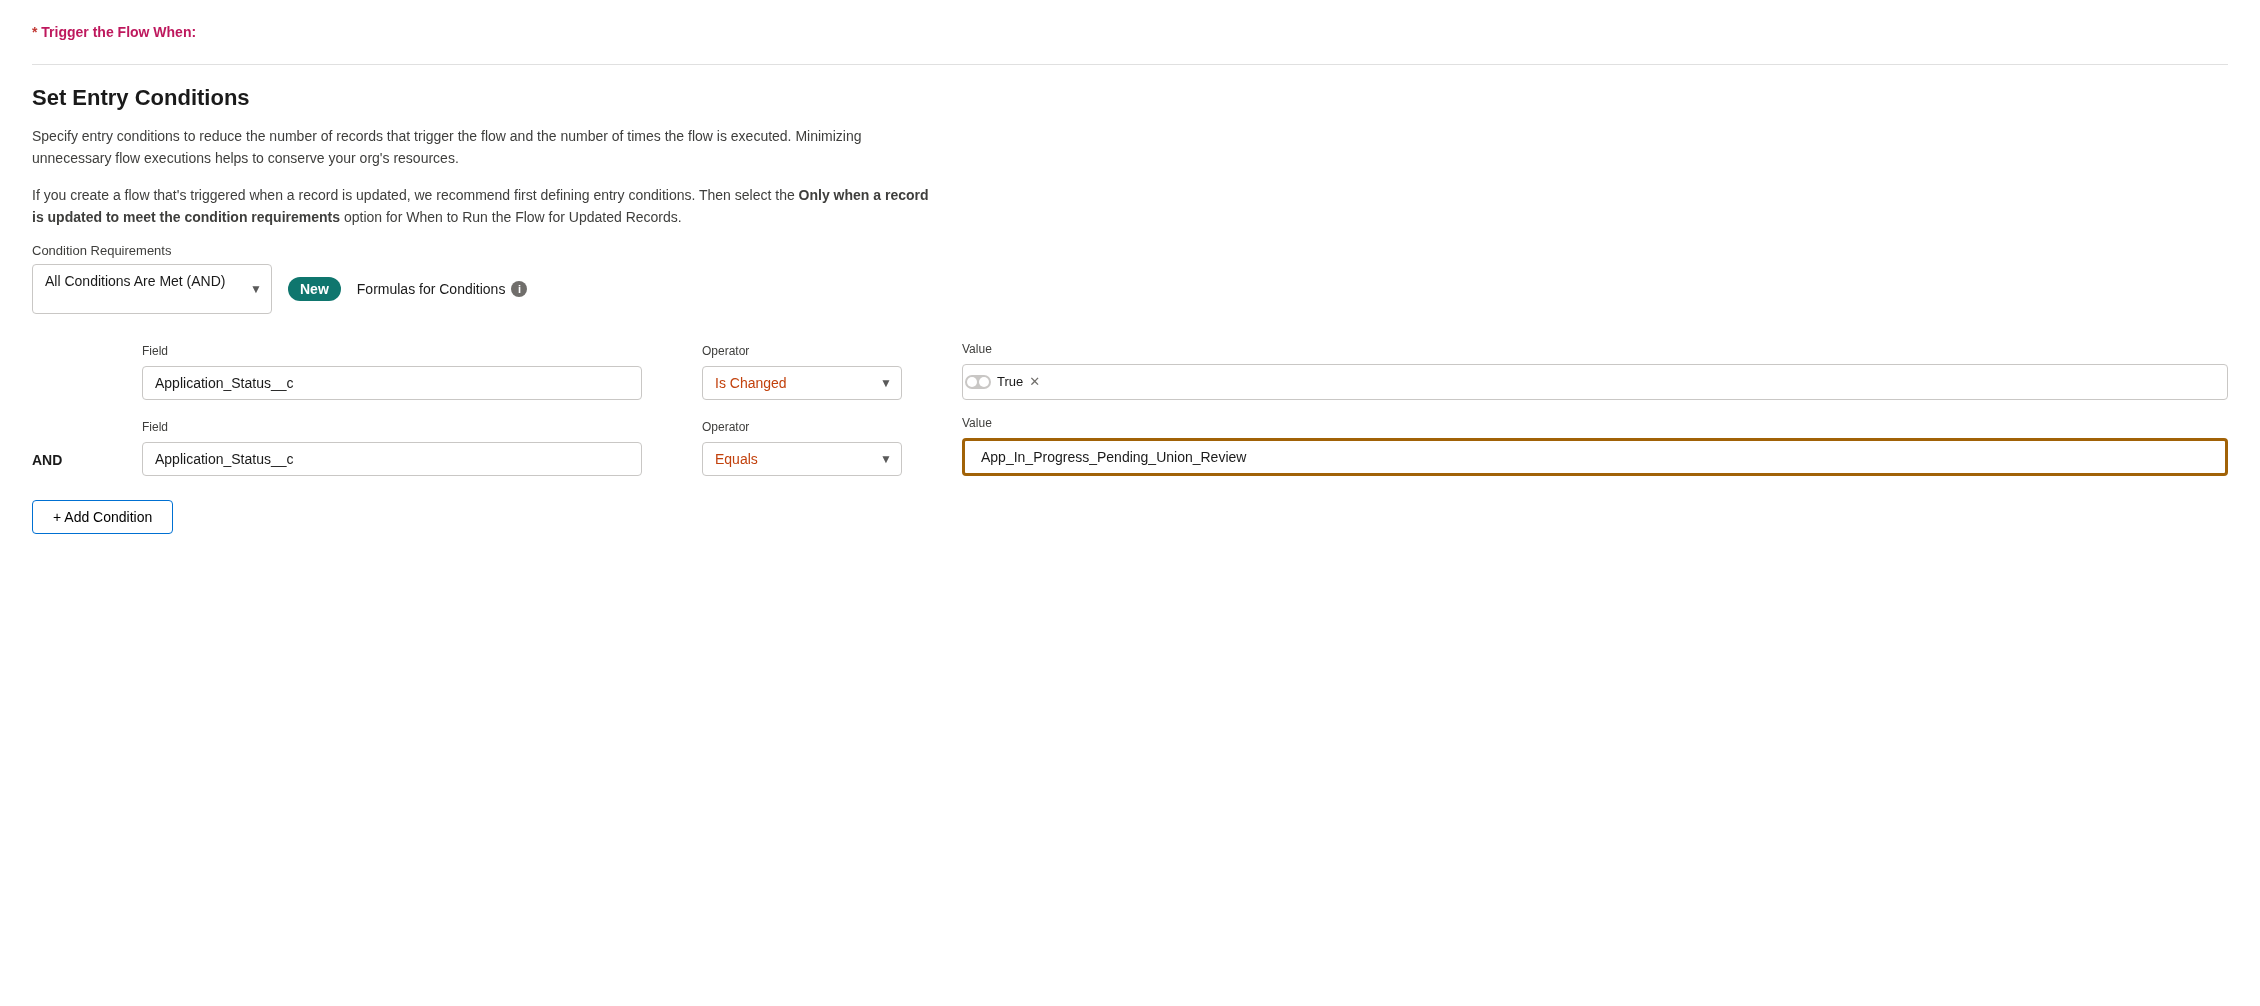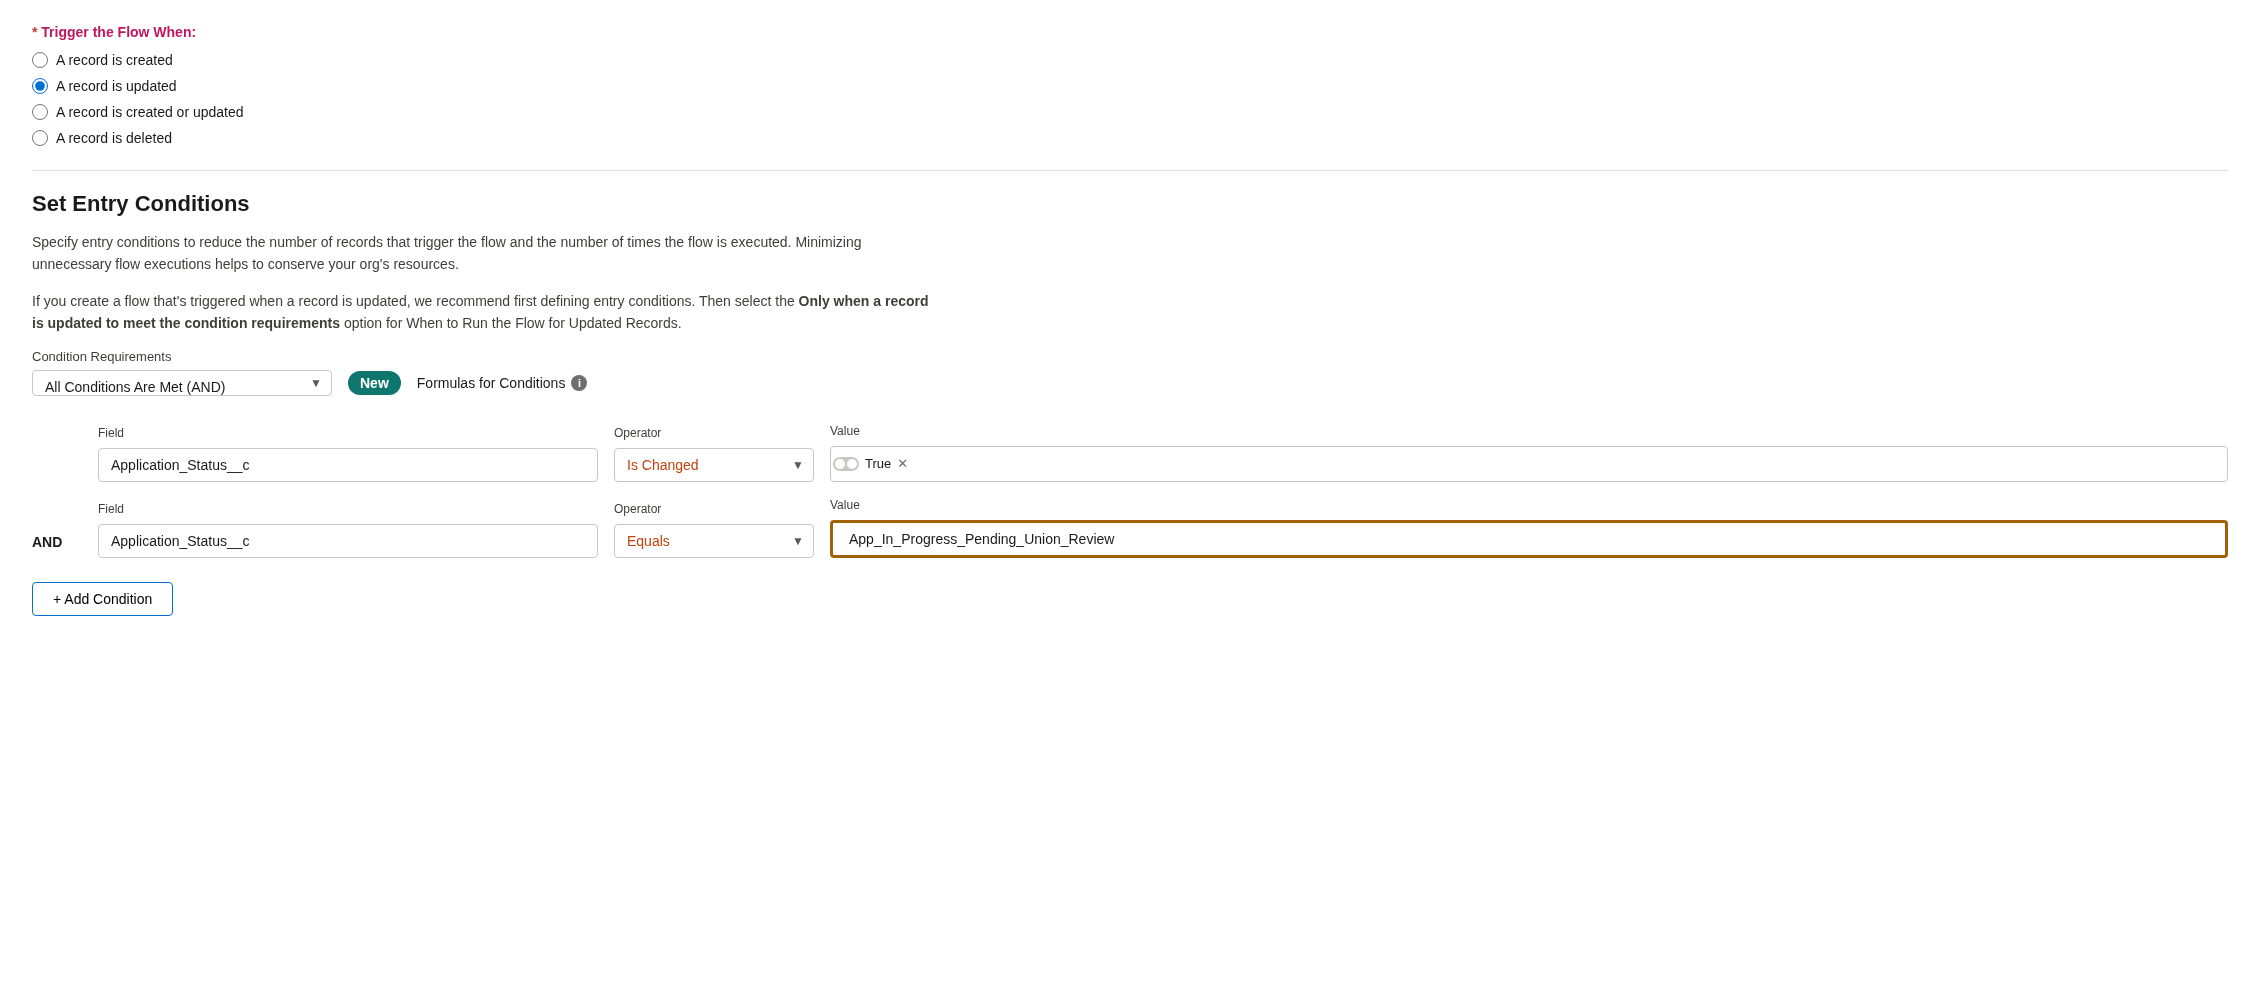--- a/index.html
+++ b/index.html
@@ -74,24 +74,24 @@
     .select-wrapper {
       position: relative;
       display: inline-block;
     }
     .select-wrapper select {
       appearance: none;
       -webkit-appearance: none;
       background: #fff;
       border: 1px solid #c9c7c5;
       border-radius: 4px;
-      padding: 8px 36px 0 12px;
-      font-size: 14px;
-      color: #1a1a1a;
-      width: 300px;
+      padding: 8px 36px 24px 12px;
+      font-size: 14px;
+      color: #1a1a1a;
+      width: 240px;
       cursor: pointer;
       outline: none;
     }
     .chevron-down {
       position: absolute;
       right: 10px;
       top: 50%;
       transform: translateY(-50%);
       pointer-events: none;
       color: #5a5a5a;
@@ -251,20 +251,21 @@
     }
     .col-header {
       font-size: 12px;
       color: #3e3e3c;
       margin-bottom: 4px;
     }
     .field-group {
       display: flex;
       flex-direction: column;
       gap: 4px;
+      margin-left: 44px;
     }
     .conditions-grid-row {
       display: flex;
       align-items: flex-end;
       gap: 16px;
       margin-bottom: 16px;
     }
     .prefix-cell {
       width: 50px;
       flex-shrink: 0;
@@ -272,38 +273,20 @@
       font-size: 14px;
       font-weight: 700;
     }
   </style>
 </head>
 <body>
 
 <div class="trigger-section">
   <div class="trigger-title">
     <span style="color:#c23934;">* </span><span> Trigger the Flow When:</span>
-  </div>
-  <div class="radio-group">
-    <label class="radio-item">
-      <input type="radio" name="trigger" style="">
-      <span>A record is created</span>
-    </label>
-    <label class="radio-item">
-      <input type="radio" name="trigger" checked="" style="">
-      <span>A record is updated</span>
-    </label>
-    <label class="radio-item">
-      <input type="radio" name="trigger" style="">
-      <span>A record is created or updated</span>
-    </label>
-    <label class="radio-item">
-      <input type="radio" name="trigger" style="">
-      <span>A record is deleted</span>
-    </label>
   </div>
 </div>
 
 <hr class="divider">
 
 <div class="entry-conditions-section">
   <h2 class="section-title">Set Entry Conditions</h2>
 
   <p class="description">Specify entry conditions to reduce the number of records that trigger the flow and the number of times the flow is executed. Minimizing unnecessary flow executions helps to conserve your org's resources.</p>
 

